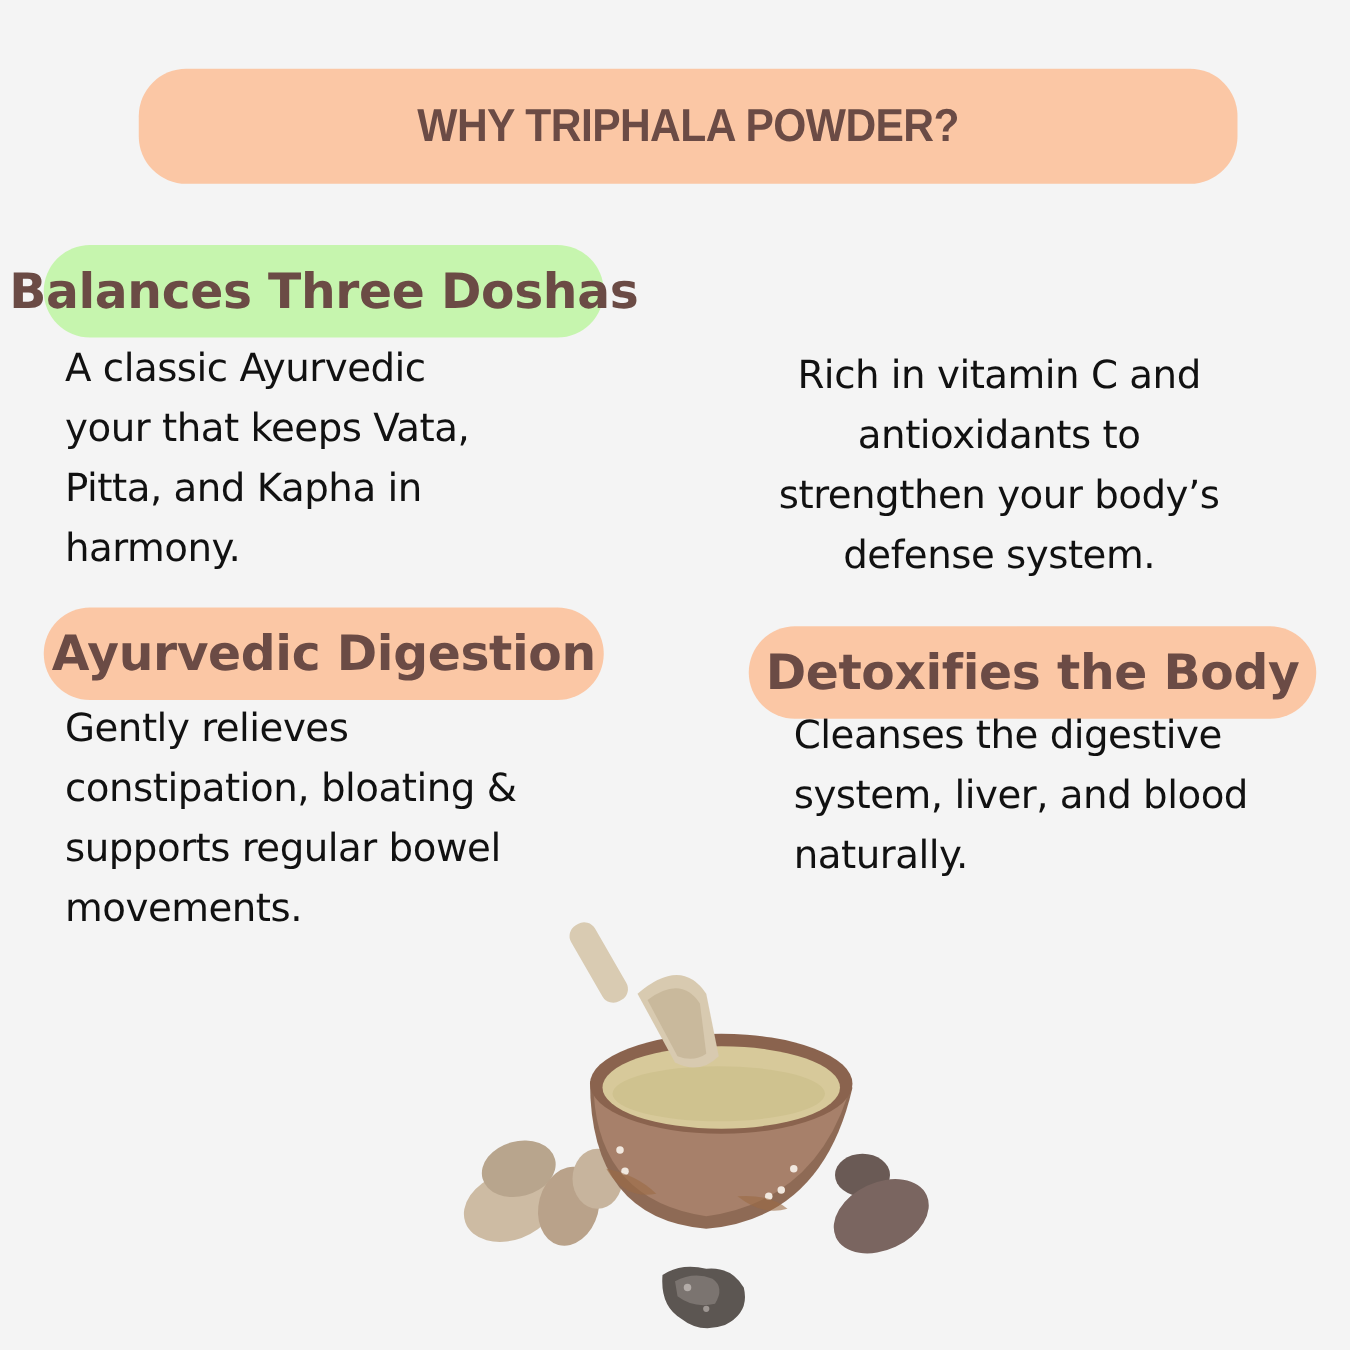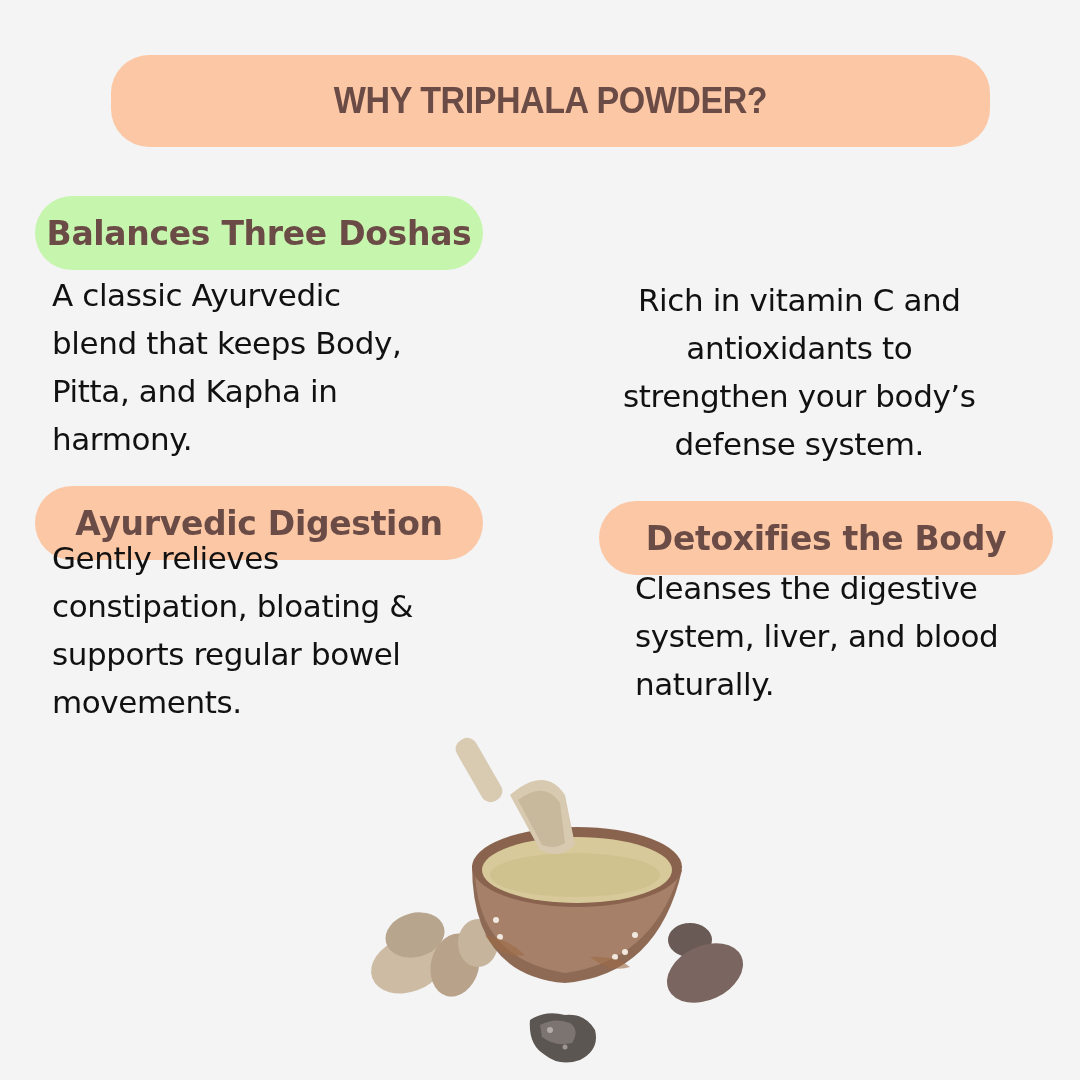--- a/index.html
+++ b/index.html
@@ -28,21 +28,21 @@
 
     .pill {
       position: absolute; height: 74px; border-radius: 37px;
       display: flex; align-items: center; justify-content: center;
     }
     .pill.green { background: #c6f5ae; }
     .pill.peach { background: #fbc7a5; }
     .pill-title {
       font-family: "DejaVu Sans", sans-serif;
       font-weight: 700;
-      font-size: 33px;
+      font-size: 39px;
       color: #6b4b45;
       white-space: nowrap;
       letter-spacing: -0.3px;
     }
 
     .body-text {
       position: absolute;
       font-family: "DejaVu Sans", sans-serif;
       font-size: 31px;
       line-height: 48px;
@@ -61,33 +61,33 @@
 <div class="canvas">
 
   <div class="banner">
     <span class="banner-title">WHY TRIPHALA POWDER?</span>
   </div>
 
   <div class="pill green" style="left:35px; top:196px; width:448px;">
     <span class="pill-title">Balances Three Doshas</span>
   </div>
   <div class="body-text" style="left:52px; top:271px;">A classic Ayurvedic
-blend that keeps Body,
+your that keeps Vata,
 Pitta, and Kapha in
 harmony.</div>
 
   <div class="body-text" style="left:623px; top:276px;text-align:center;">Rich in vitamin C and
 antioxidants to
 strengthen your body’s
 defense system.</div>
 
   <div class="pill peach" style="left:35px; top:486px; width:448px;">
     <span class="pill-title">Ayurvedic Digestion</span>
   </div>
-  <div class="body-text" style="left:52px; top:534px;">Gently relieves
+  <div class="body-text" style="left:52px; top:559px;">Gently relieves
 constipation, bloating &amp;
 supports regular bowel
 movements.</div>
 
   <div class="pill peach" style="left:599px; top:485px; width:454px;margin-top:16px;">
     <span class="pill-title">Detoxifies the Body</span>
   </div>
   <div class="body-text" style="left:635px; top:564px;">Cleanses the digestive
 system, liver, and blood
 naturally.</div>

